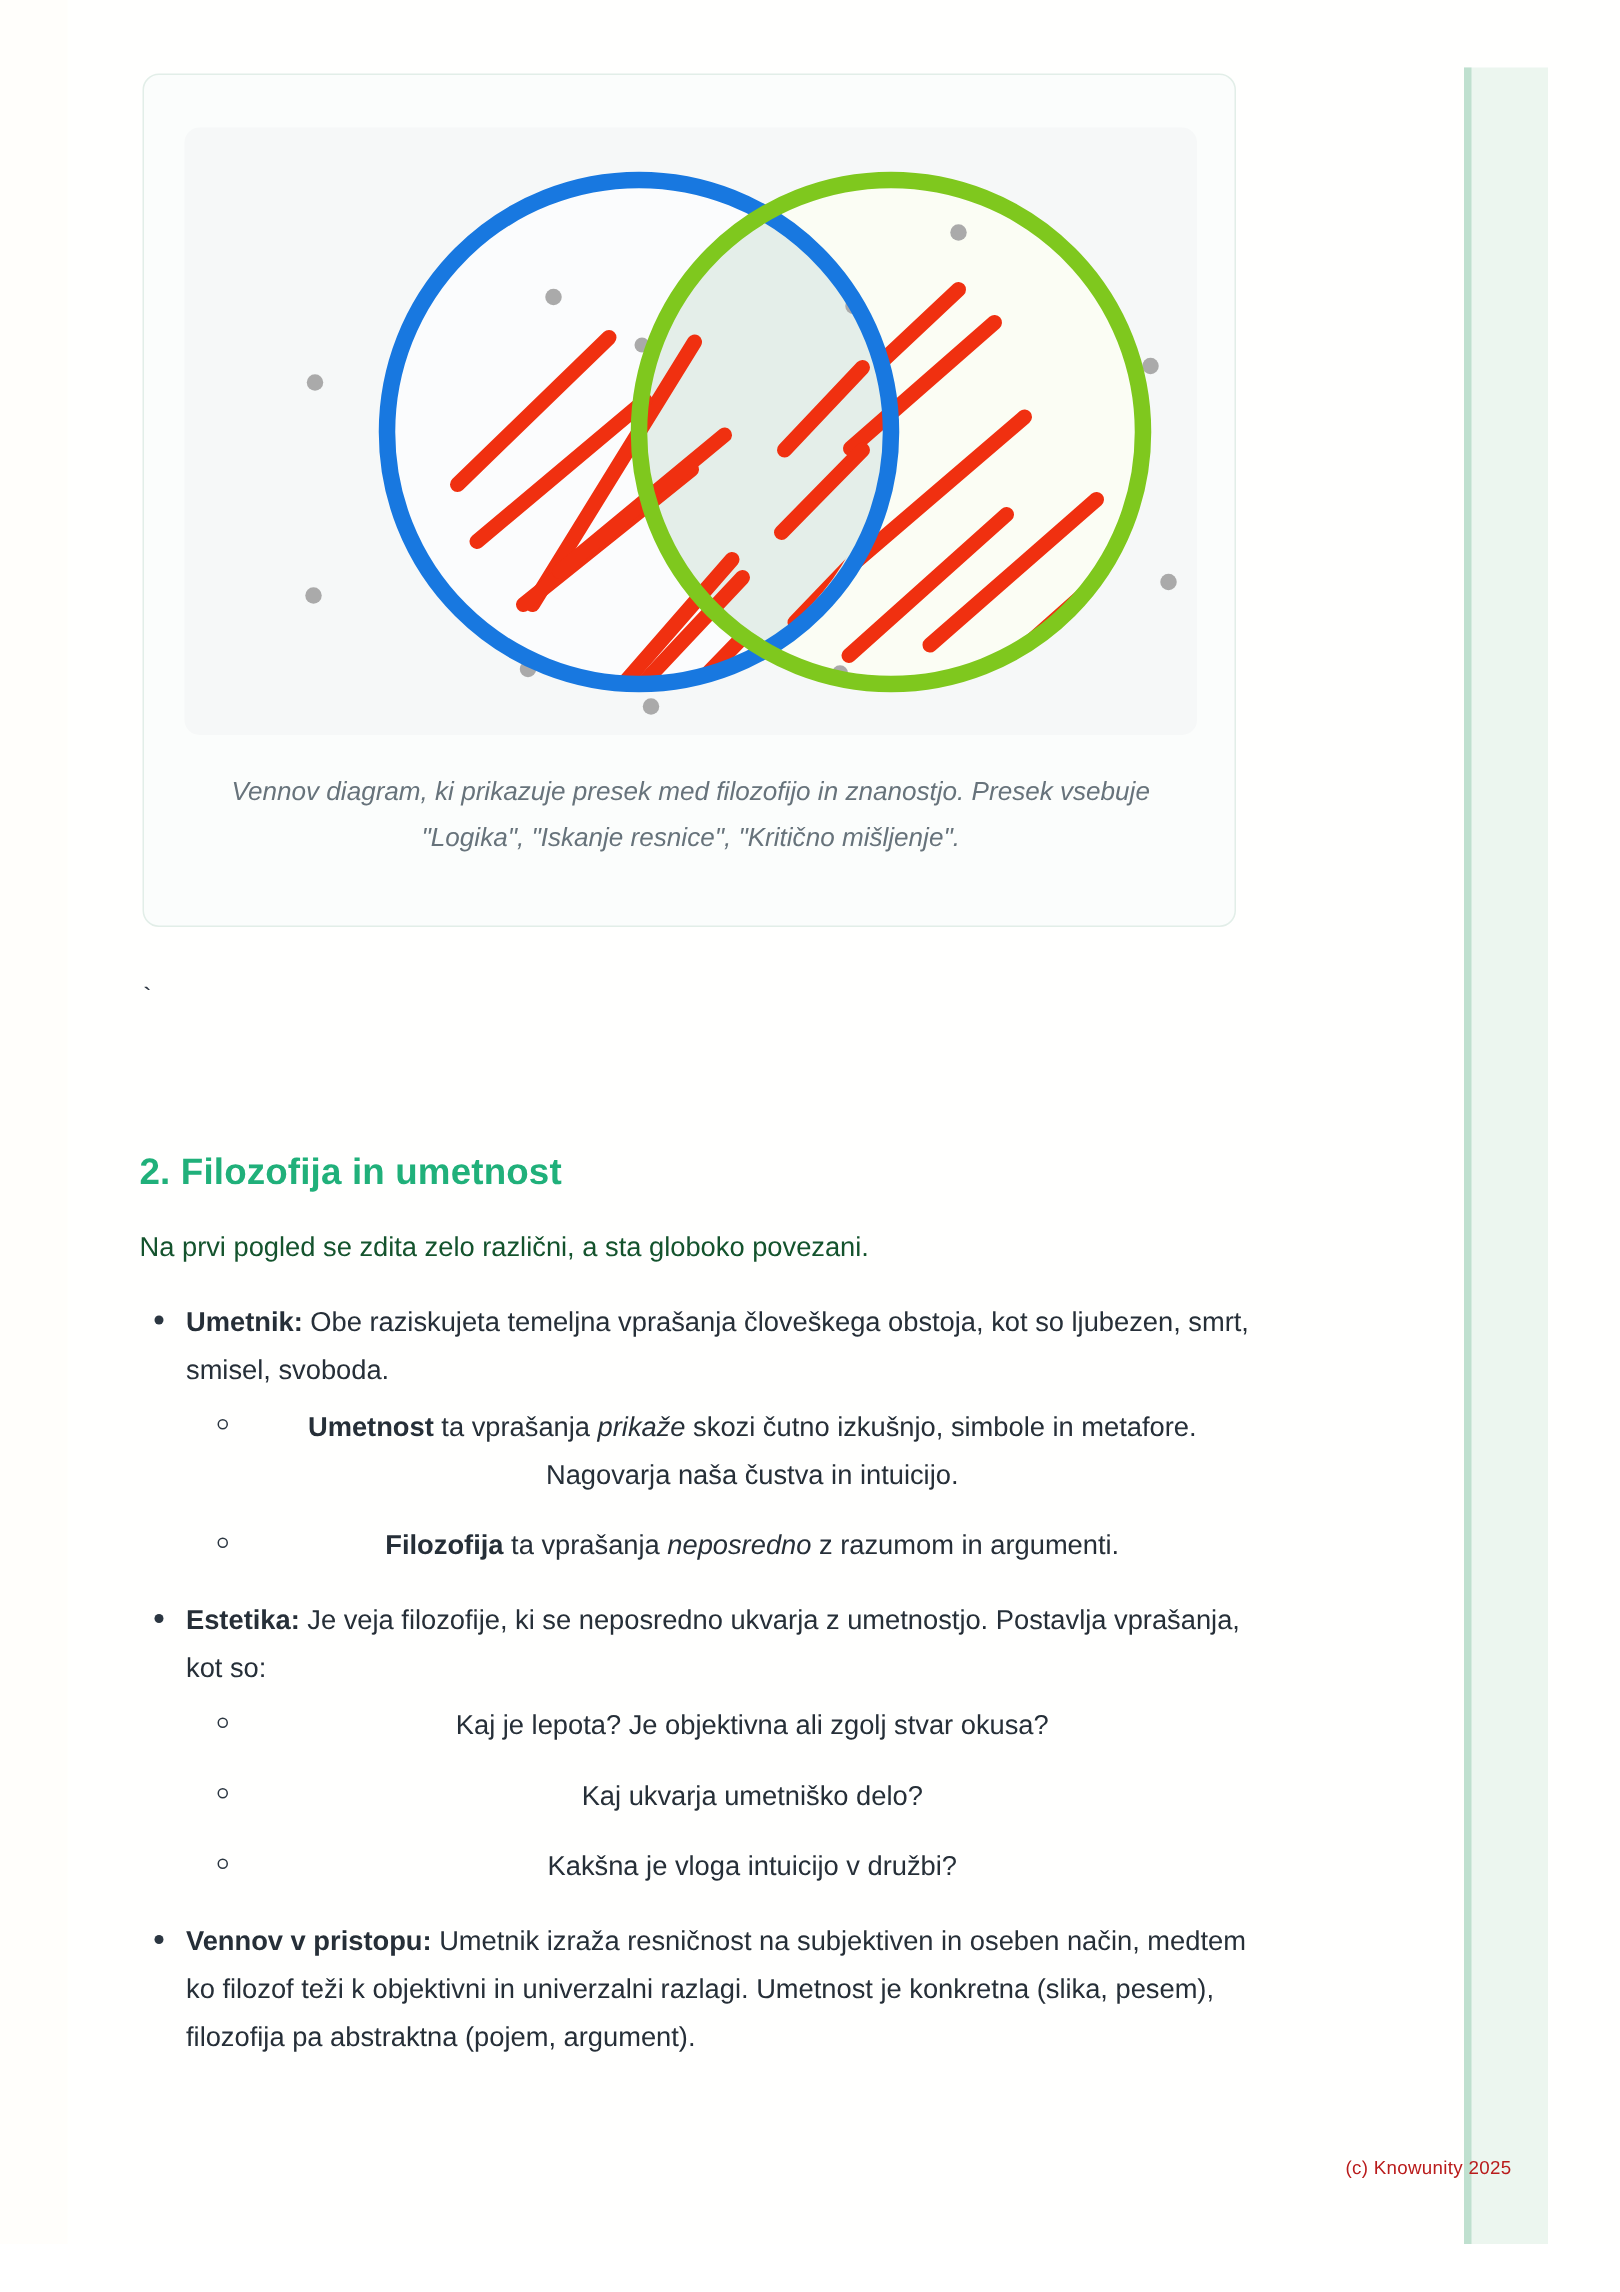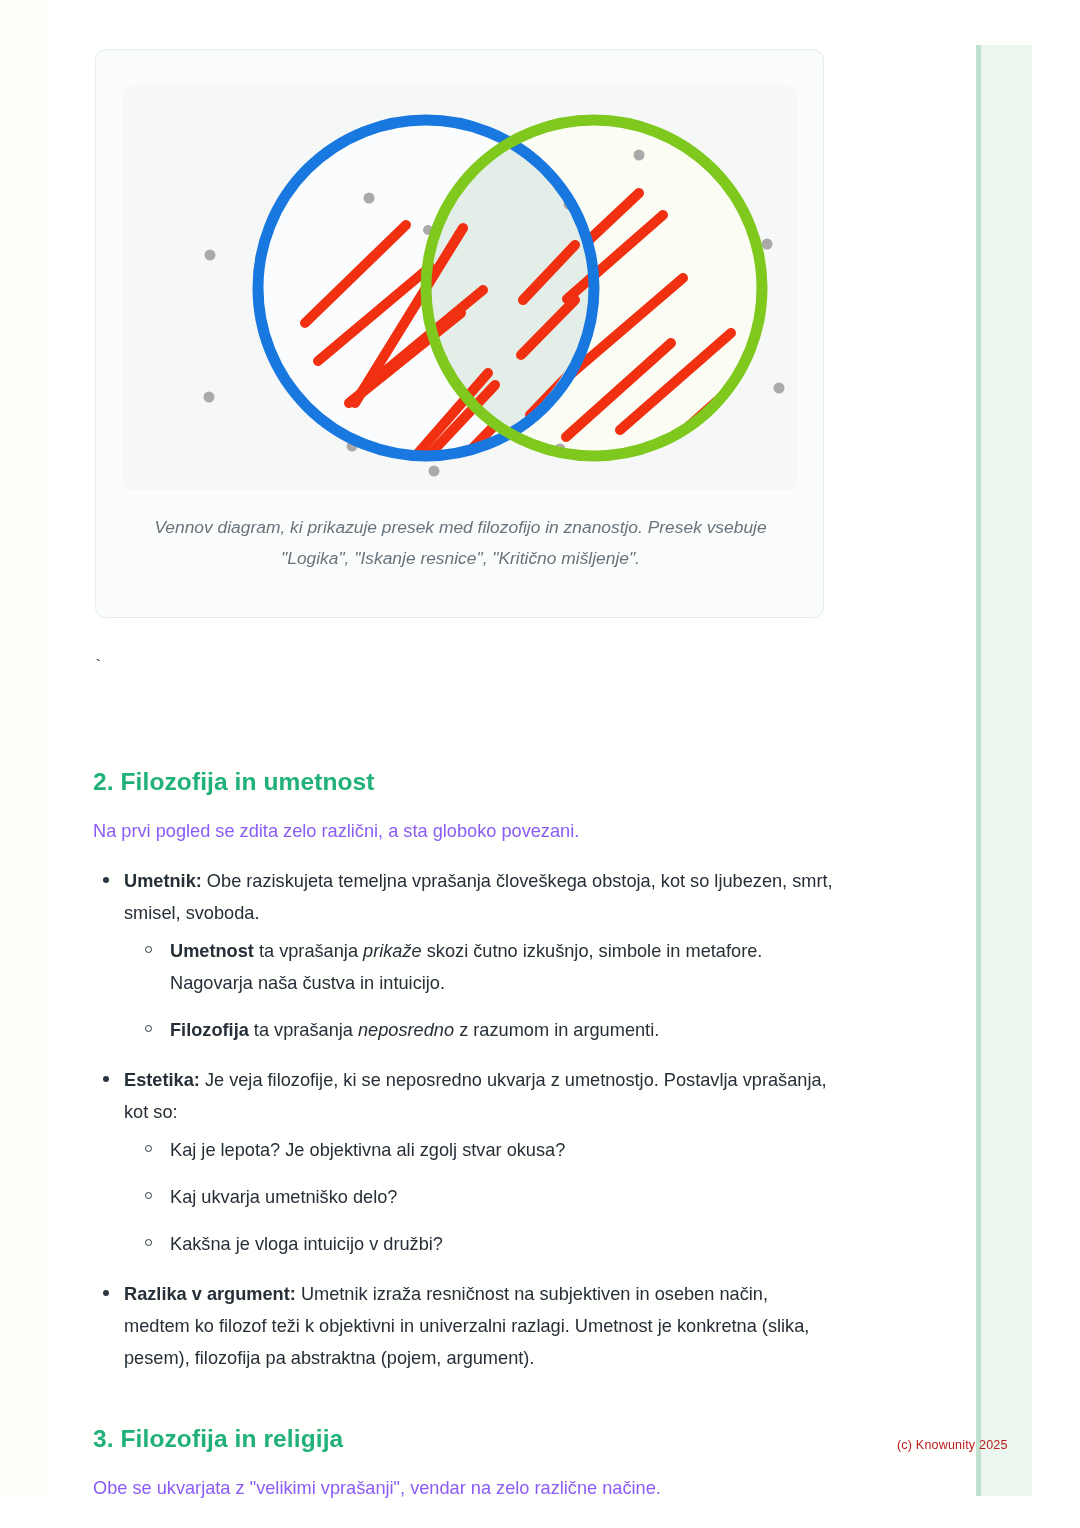--- a/index.html
+++ b/index.html
@@ -126,21 +126,21 @@
     line-height: 34px;
     letter-spacing: .1px;
   }
   #heading-2-wrap { margin-top: 84px; }
   #heading-3-wrap { margin-top: 48px; }
 
   p.para {
     margin: 18px 0 0 0;
     font-size: 18.2px;
     line-height: 29px;
-    color: #8b5cf6;
+    color: #14532d;
   }
 
   ul.lvl1 {
     margin: 19px 0 0 0;
     padding-left: 31px;
     list-style: none;
   }
   ul.lvl1 > li {
     position: relative;
     font-size: 18.2px;
@@ -156,20 +156,21 @@
     width: 6px;
     height: 6px;
     border-radius: 50%;
     background: #2b3641;
   }
 
   ul.lvl2 {
     margin: 6px 0 0 0;
     padding-left: 46px;
     list-style: none;
+    text-align: center;
   }
   ul.lvl2 > li {
     position: relative;
     font-size: 18.2px;
     line-height: 32px;
     color: #262f38;
     margin-bottom: 15px;
   }
   ul.lvl2 > li:last-child { margin-bottom: 2px; }
   ul.lvl2 > li > .bullet-ring {
@@ -313,24 +314,20 @@
           </li>
           <li>
             <span class="bullet-ring"></span>
             <span>Kakšna je vloga intuicijo v družbi?</span>
           </li>
         </ul>
       </li>
 
       <li>
         <span class="bullet-dot"></span>
-        <span class="b">Razlika v argument:</span><span> Umetnik izraža resničnost na subjektiven in oseben način, medtem ko filozof teži k objektivni in univerzalni razlagi. Umetnost je konkretna (slika, pesem), filozofija pa abstraktna (pojem, argument).</span>
+        <span class="b">Vennov v pristopu:</span><span> Umetnik izraža resničnost na subjektiven in oseben način, medtem ko filozof teži k objektivni in univerzalni razlagi. Umetnost je konkretna (slika, pesem), filozofija pa abstraktna (pojem, argument).</span>
       </li>
 
     </ul>
   </div>
 
-  <div id="heading-3-wrap">
-    <h2 class="section-heading">3. Filozofija in religija</h2>
-    <p class="para">Obe se ukvarjata z "velikimi vprašanji", vendar na zelo različne načine.</p>
-  </div>
 
 </div>
 
 </body></html>

